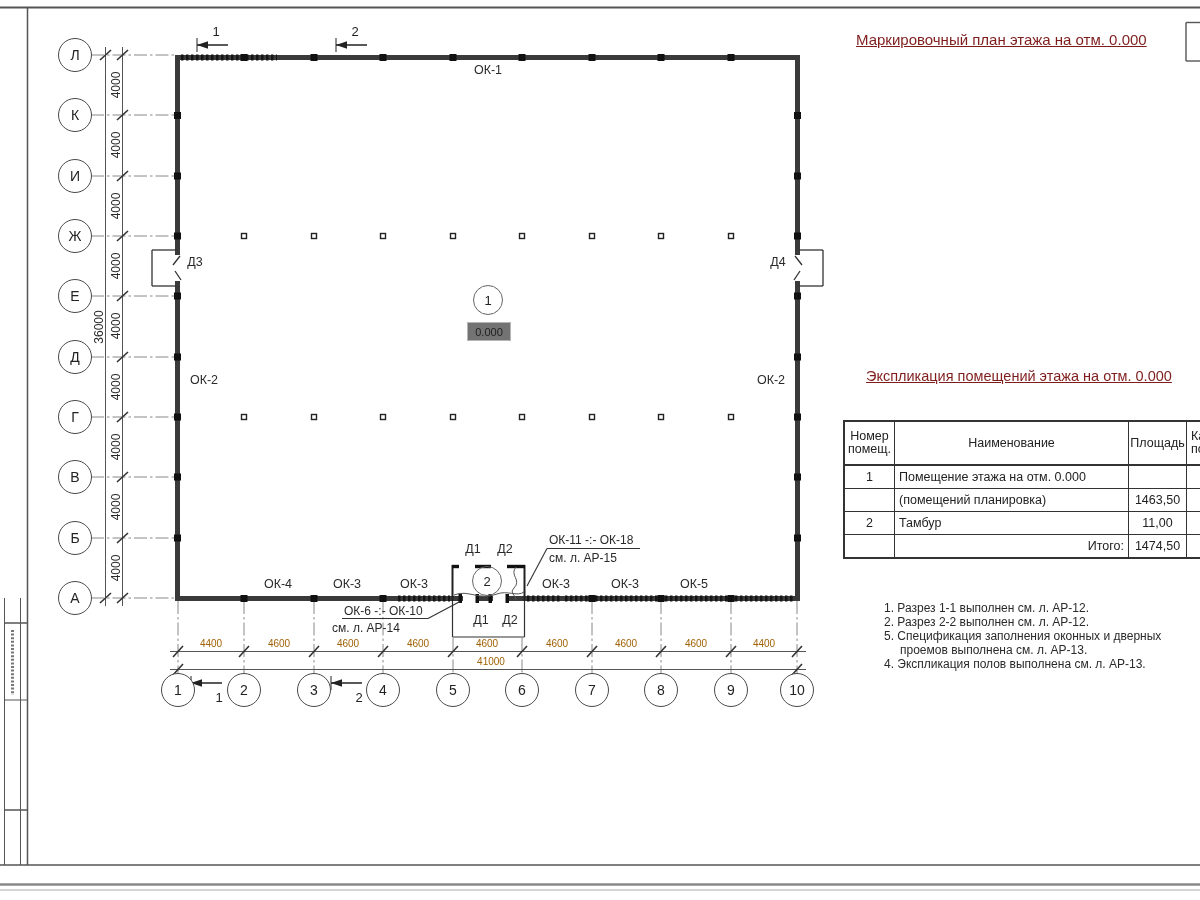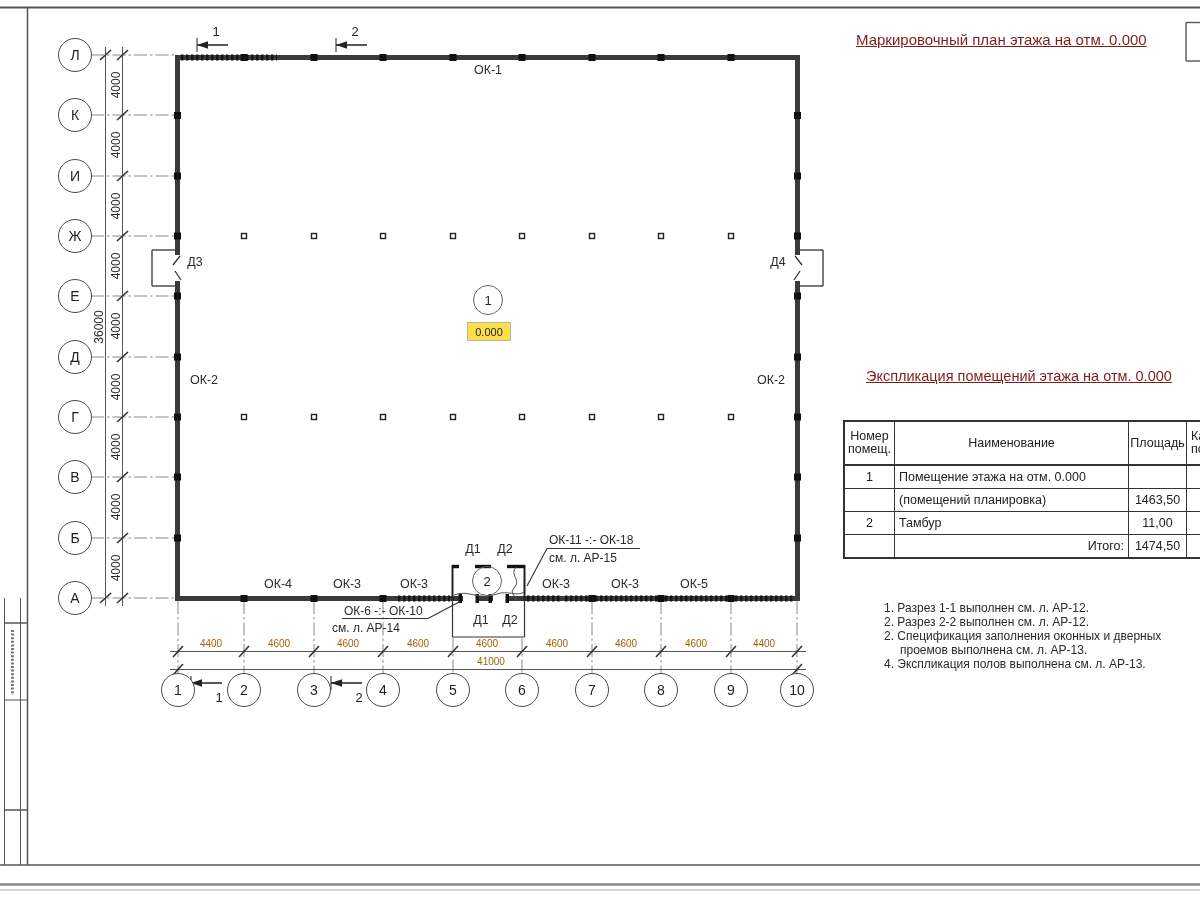--- a/index.html
+++ b/index.html
@@ -10,21 +10,21 @@
   .lbl-left{position:absolute;font-size:12px;white-space:nowrap;color:#2a2a2a;}
   .dimv{position:absolute;transform:translate(-50%,-50%) rotate(-90deg);font-size:12px;color:#2a2a2a;}
   .dimh{position:absolute;transform:translate(-50%,-50%);font-size:10px;color:#a16207;}
   .axc{position:absolute;width:32px;height:32px;margin:-17px 0 0 -17px;border:1.4px solid #4a4a4a;
        border-radius:50%;background:#fff;display:flex;align-items:center;justify-content:center;
        font-size:14px;color:#222;}
   .roomc{position:absolute;width:28px;height:28px;margin:-15px 0 0 -15px;border:1.2px solid #666;
        border-radius:50%;background:transparent;display:flex;align-items:center;justify-content:center;
        font-size:13px;color:#222;}
   .elev{position:absolute;left:467px;top:322px;width:42px;height:17px;border:1px solid #b5b5b5;
-       background:#fde047;display:flex;align-items:center;justify-content:center;font-size:11px;}
+       background:#737373;display:flex;align-items:center;justify-content:center;font-size:11px;}
   .sheet-title{position:absolute;font-size:15px;color:#7f1d1d;
        text-decoration:underline;white-space:nowrap;}
   .secnum{position:absolute;transform:translate(-50%,-50%);font-size:13px;color:#222;}
   .expl{position:absolute;left:843px;top:420px;width:395px;border:2px solid #333;background:#fff;}
   .expl .row{display:grid;grid-template-columns:50px 234px 58px 53px;}
   .expl .cell{border-right:1px solid #333;border-bottom:1px solid #333;font-size:12.5px;
        display:flex;align-items:center;justify-content:center;text-align:center;
        padding:1px 4px;min-height:20px;overflow:hidden;}
   .expl .hdr .cell{min-height:40px;border-bottom:2px solid #333;flex-direction:column;line-height:13px;}
   .expl .name{justify-content:flex-start;text-align:left;}
@@ -358,15 +358,15 @@
   <div class="row last">
     <div class="cell"></div>
     <div class="cell name right">Итого:</div>
     <div class="cell">1474,50</div>
     <div class="cell" style="border-right:none"></div>
   </div>
 </div>
 
 <div class="note-line" style="left:884px;top:601px">1. Разрез 1-1 выполнен см. л. АР-12.</div>
 <div class="note-line" style="left:884px;top:615px">2. Разрез 2-2 выполнен см. л. АР-12.</div>
-<div class="note-line" style="left:884px;top:629px">2. Спецификация заполнения оконных и дверных</div>
+<div class="note-line" style="left:884px;top:629px">5. Спецификация заполнения оконных и дверных</div>
 <div class="note-line" style="left:900px;top:643px">проемов выполнена см. л. АР-13.</div>
 <div class="note-line" style="left:884px;top:657px">4. Экспликация полов выполнена см. л. АР-13.</div>
 
 </body></html>

